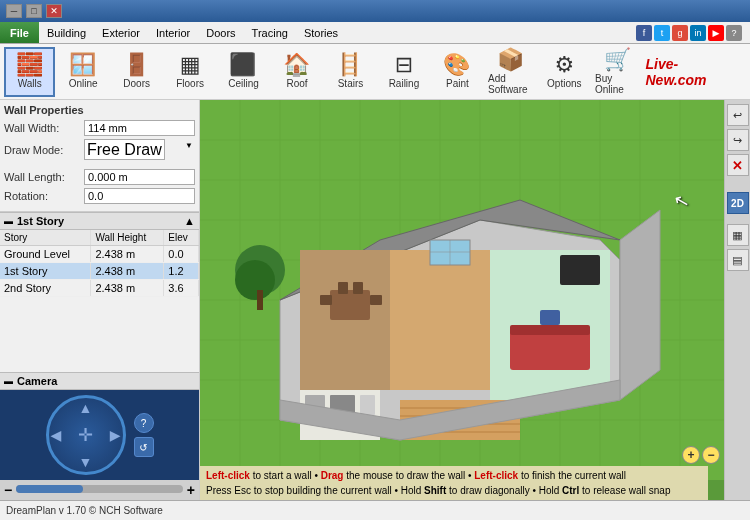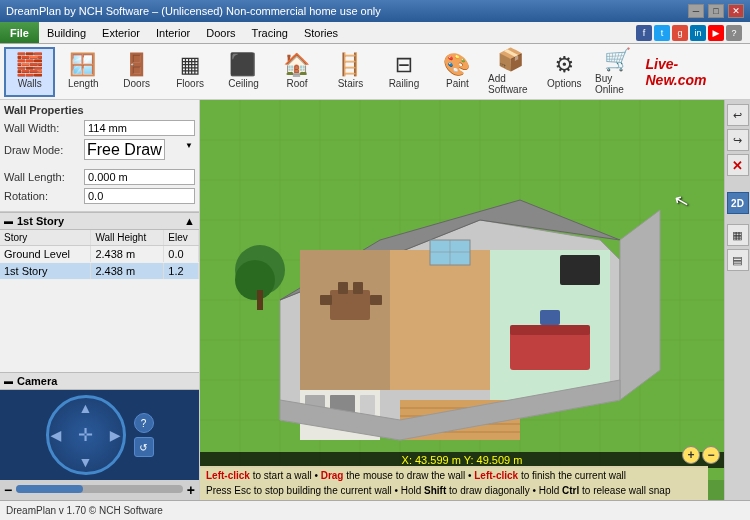--- a/index.html
+++ b/index.html
@@ -344,21 +344,20 @@
       cursor: pointer;
       color: #333;
     }
     .zoom-plus { background: #ffe060; }
     .zoom-minus { background: #ffe060; }
   </style>
 </head>
 <body>
 
 <div id="titlebar">
-  <span>DreamPlan by NCH Software – (Unlicensed) Non-commercial home use only</span>
   <div id="titlebar-controls">
     <div class="titlebar-btn">─</div>
     <div class="titlebar-btn">□</div>
     <div class="titlebar-btn" style="background:#c04040;color:white;">✕</div>
   </div>
 </div>
 
 <div id="menubar">
   <div class="menu-file">File</div>
   <div class="menu-item">Building</div>
@@ -377,21 +376,21 @@
   </div>
 </div>
 
 <div id="toolbar">
   <div class="tool-btn active">
     <span class="tool-icon">🧱</span>
     <span>Walls</span>
   </div>
   <div class="tool-btn">
     <span class="tool-icon">🪟</span>
-    <span>Length</span>
+    <span>Online</span>
   </div>
   <div class="tool-btn">
     <span class="tool-icon">🚪</span>
     <span>Doors</span>
   </div>
   <div class="tool-btn">
     <span class="tool-icon">▦</span>
     <span>Floors</span>
   </div>
   <div class="tool-btn">
@@ -479,20 +478,25 @@
           <tbody>
             <tr>
               <td>Ground Level</td>
               <td>2.438 m</td>
               <td>0.0</td>
             </tr>
             <tr class="selected">
               <td>1st Story</td>
               <td>2.438 m</td>
               <td>1.2</td>
+            </tr>
+            <tr>
+              <td>2nd Story</td>
+              <td>2.438 m</td>
+              <td>3.6</td>
             </tr>
           </tbody>
         </table>
       </div>
     </div>
 
     <div id="camera-section">
       <div class="camera-header">
         <span style="font-size:9px;">▬</span>
         <span>Camera</span>
@@ -598,23 +602,20 @@
       <line x1="230" y1="152" x2="270" y2="152" stroke="#888" stroke-width="0.5"></line>
 
       <polygon points="420,140 420,300 460,270 460,110" fill="#b0b0b0" stroke="#999" stroke-width="1"></polygon>
 
       <polygon points="80,320 200,340 420,300 420,280 200,320 80,300" fill="#a8a8a8" stroke="#999" stroke-width="1"></polygon>
 
     </svg>
 
     <div class="cursor-arrow">↖</div>
 
-    <div class="coords-bar">
-      <span>X: 43.599 m   Y: 49.509 m</span>
-    </div>
 
     <div class="hint-bar">
       <div>
         <span class="highlight">Left-click</span>
         <span> to start a wall • </span>
         <span class="highlight">Drag</span>
         <span> the mouse to draw the wall • </span>
         <span class="highlight">Left-click</span>
         <span> to finish the current wall</span>
       </div>

